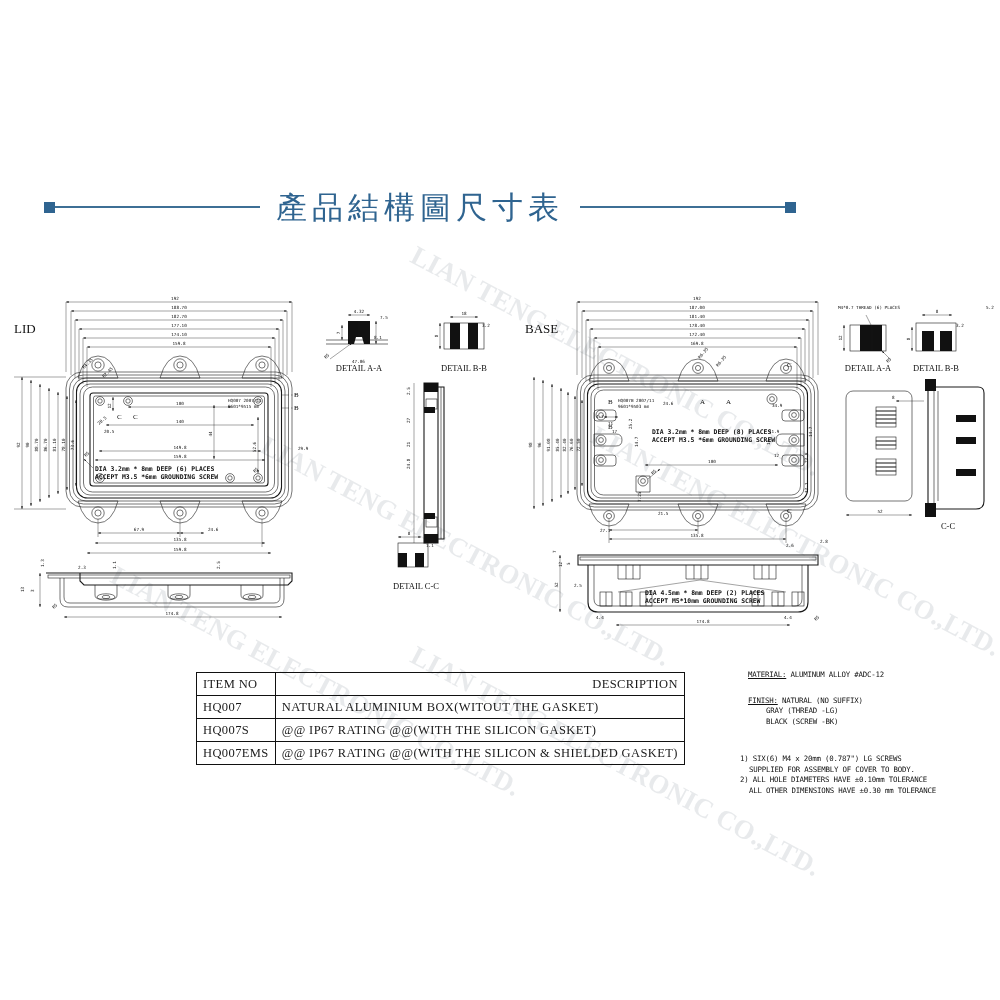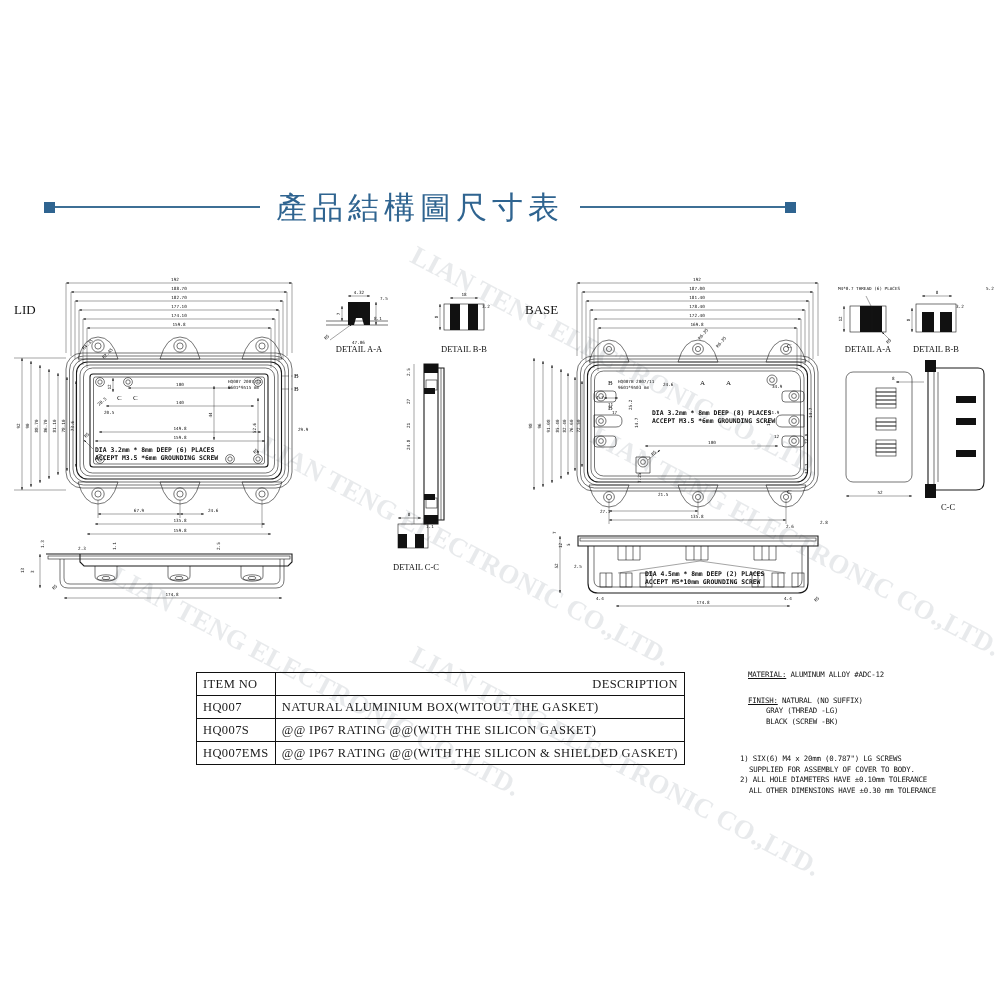--- a/index.html
+++ b/index.html
@@ -21,21 +21,21 @@
   .hdr-rule{display:flex;align-items:center;gap:0;}
   .hdr-sq{width:11px;height:11px;background:#2f6490;flex:none;}
   .hdr-line{height:2px;background:#3d6f95;width:205px;}
   .hdr-title{
     font-family:"DejaVu Sans", sans-serif;
     font-size:31px;letter-spacing:5px;color:#2f6490;
     white-space:nowrap;line-height:1;
   }
 
   
-  .cad{position:absolute;left:0;top:228px;width:1000px;height:560px;}
+  .cad{position:absolute;left:0;top:247px;width:1000px;height:560px;}
   .cadsvg{position:absolute;left:0;top:0;}
 
   
   .wm{
     position:absolute;inset:0;pointer-events:none;
     overflow:hidden;
   }
   .wm span{
     position:absolute;
     font-family:"Liberation Serif", serif;

